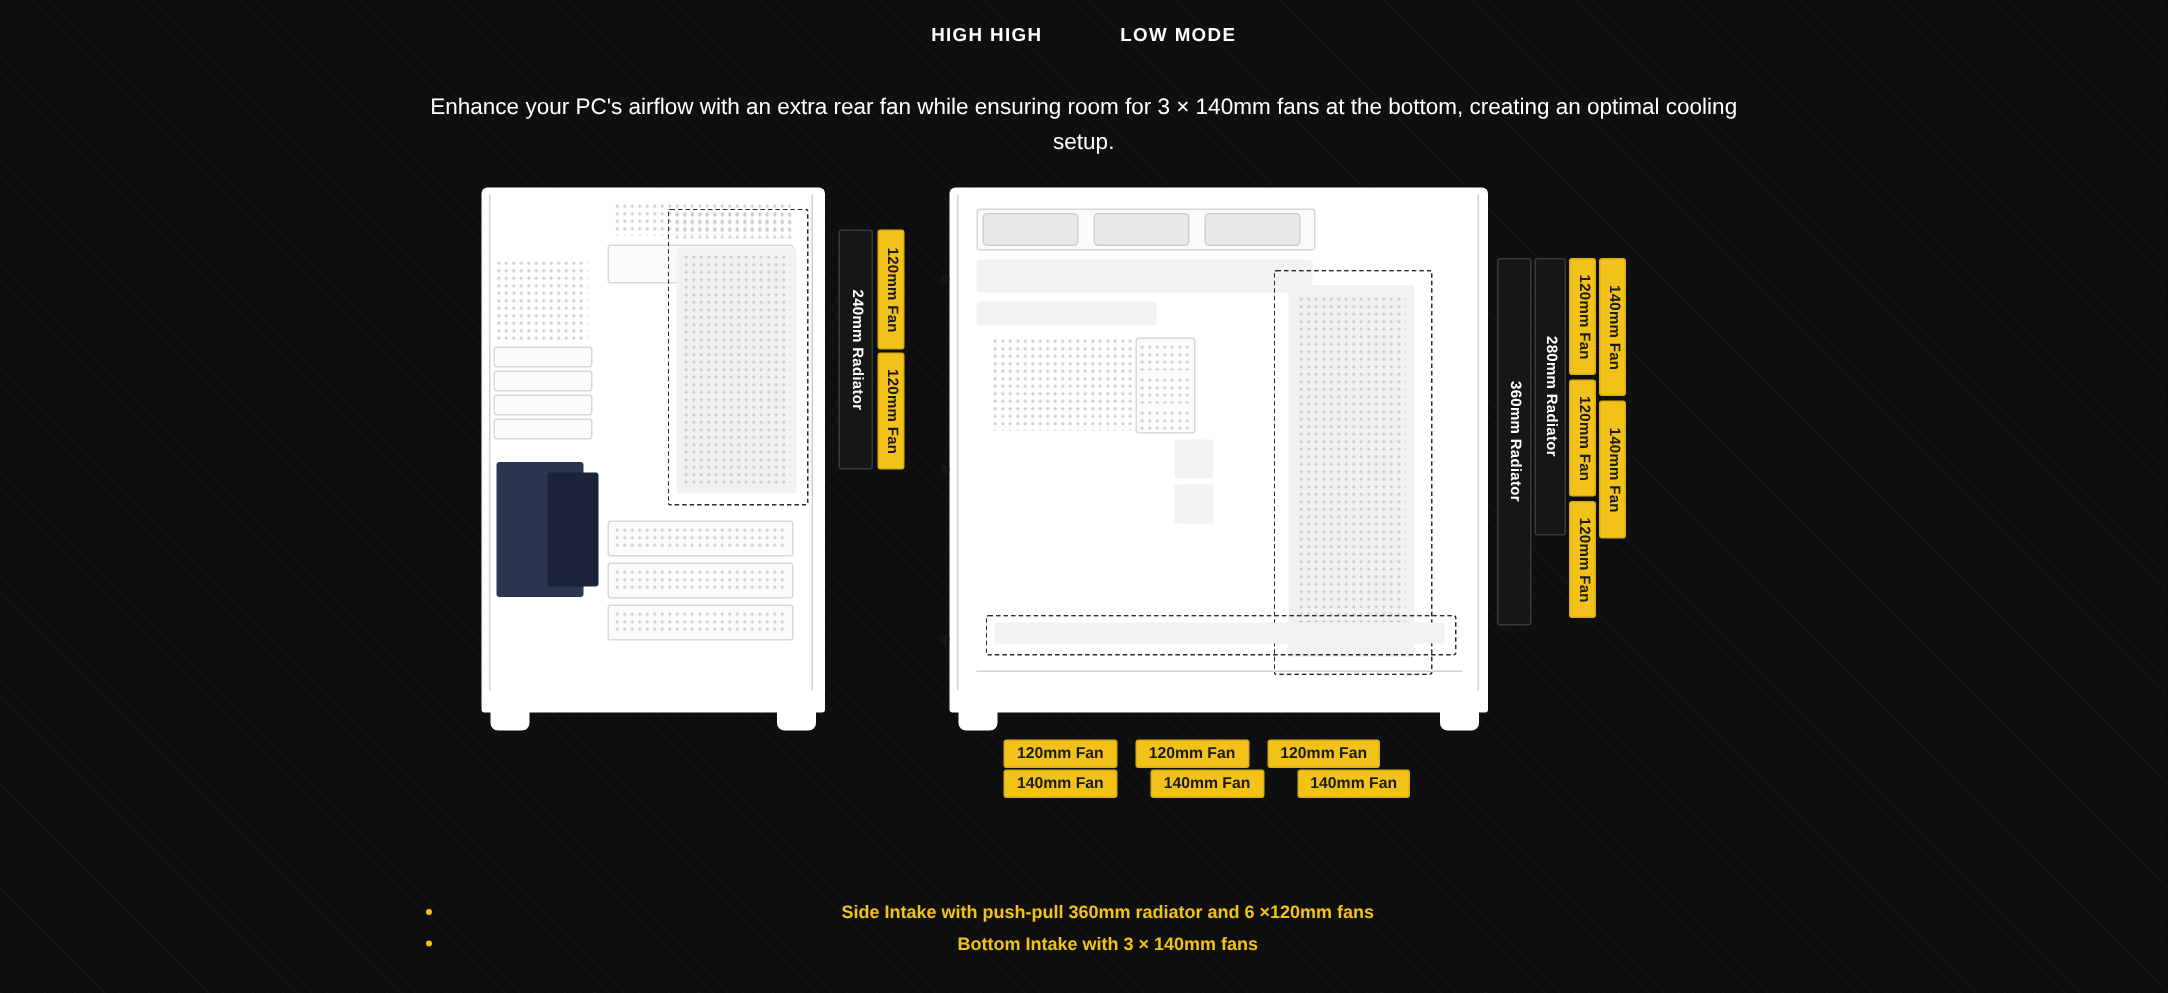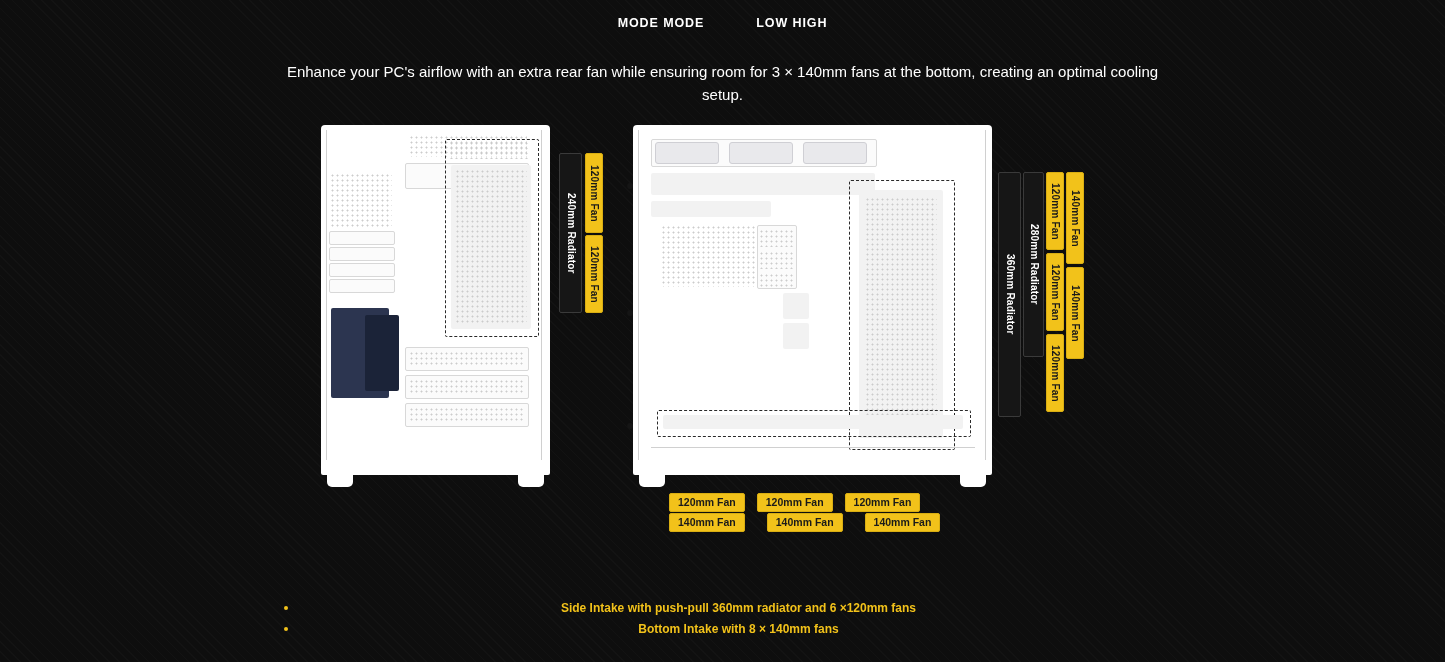--- a/index.html
+++ b/index.html
@@ -202,22 +202,22 @@
     background: #f2c21a;
     border-radius: 50%;
   }
 </style>
 </head>
 <body>
 
 <div id="root">
 
   <div class="tabs">
-    <div class="tab">MODE MODE</div>
-    <div class="tab inactive">LOW HIGH</div>
+    <div class="tab">HIGH HIGH</div>
+    <div class="tab inactive">LOW MODE</div>
   </div>
 
   <div class="description">Enhance your PC's airflow with an extra rear fan while ensuring room for 3 × 140mm fans at the bottom, creating an optimal cooling setup.</div>
 
   <div class="diagram">
 
     <div class="case case-left">
       <div class="feet l"></div>
       <div class="feet r"></div>
 
@@ -315,17 +315,17 @@
     </div>
   </div>
 
   <ul class="reco-list">
     <li class="reco-item">
       <span class="bullet"></span>
       <span>Side Intake with push-pull 360mm radiator and 6 ×120mm fans</span>
     </li>
     <li class="reco-item">
       <span class="bullet"></span>
-      <span>Bottom Intake with 8 × 140mm fans</span>
+      <span>Bottom Intake with 3 × 140mm fans</span>
     </li>
   </ul>
 
 </div>
 
 </body></html>

